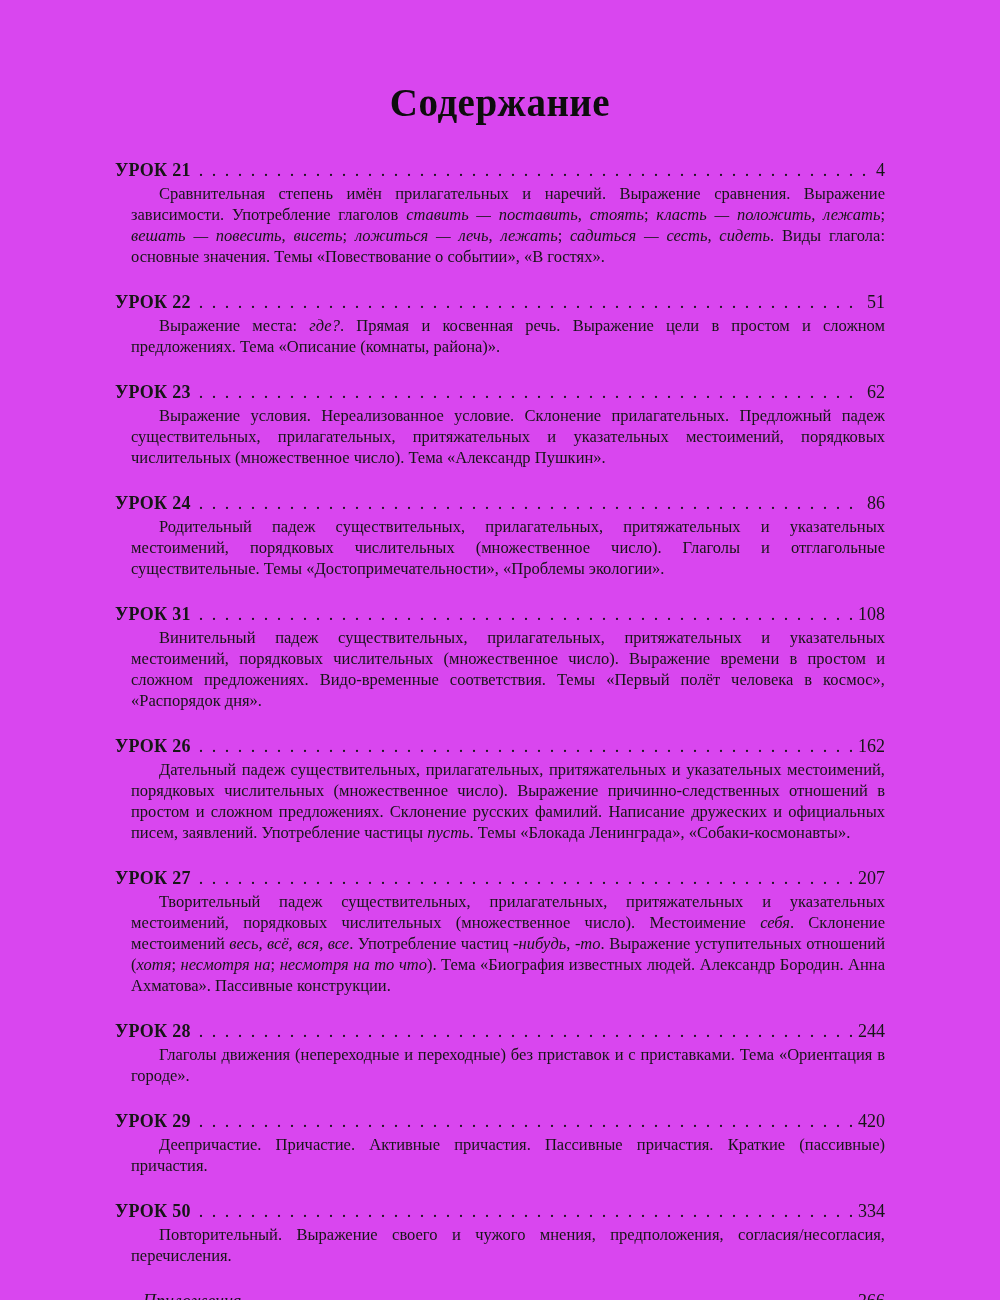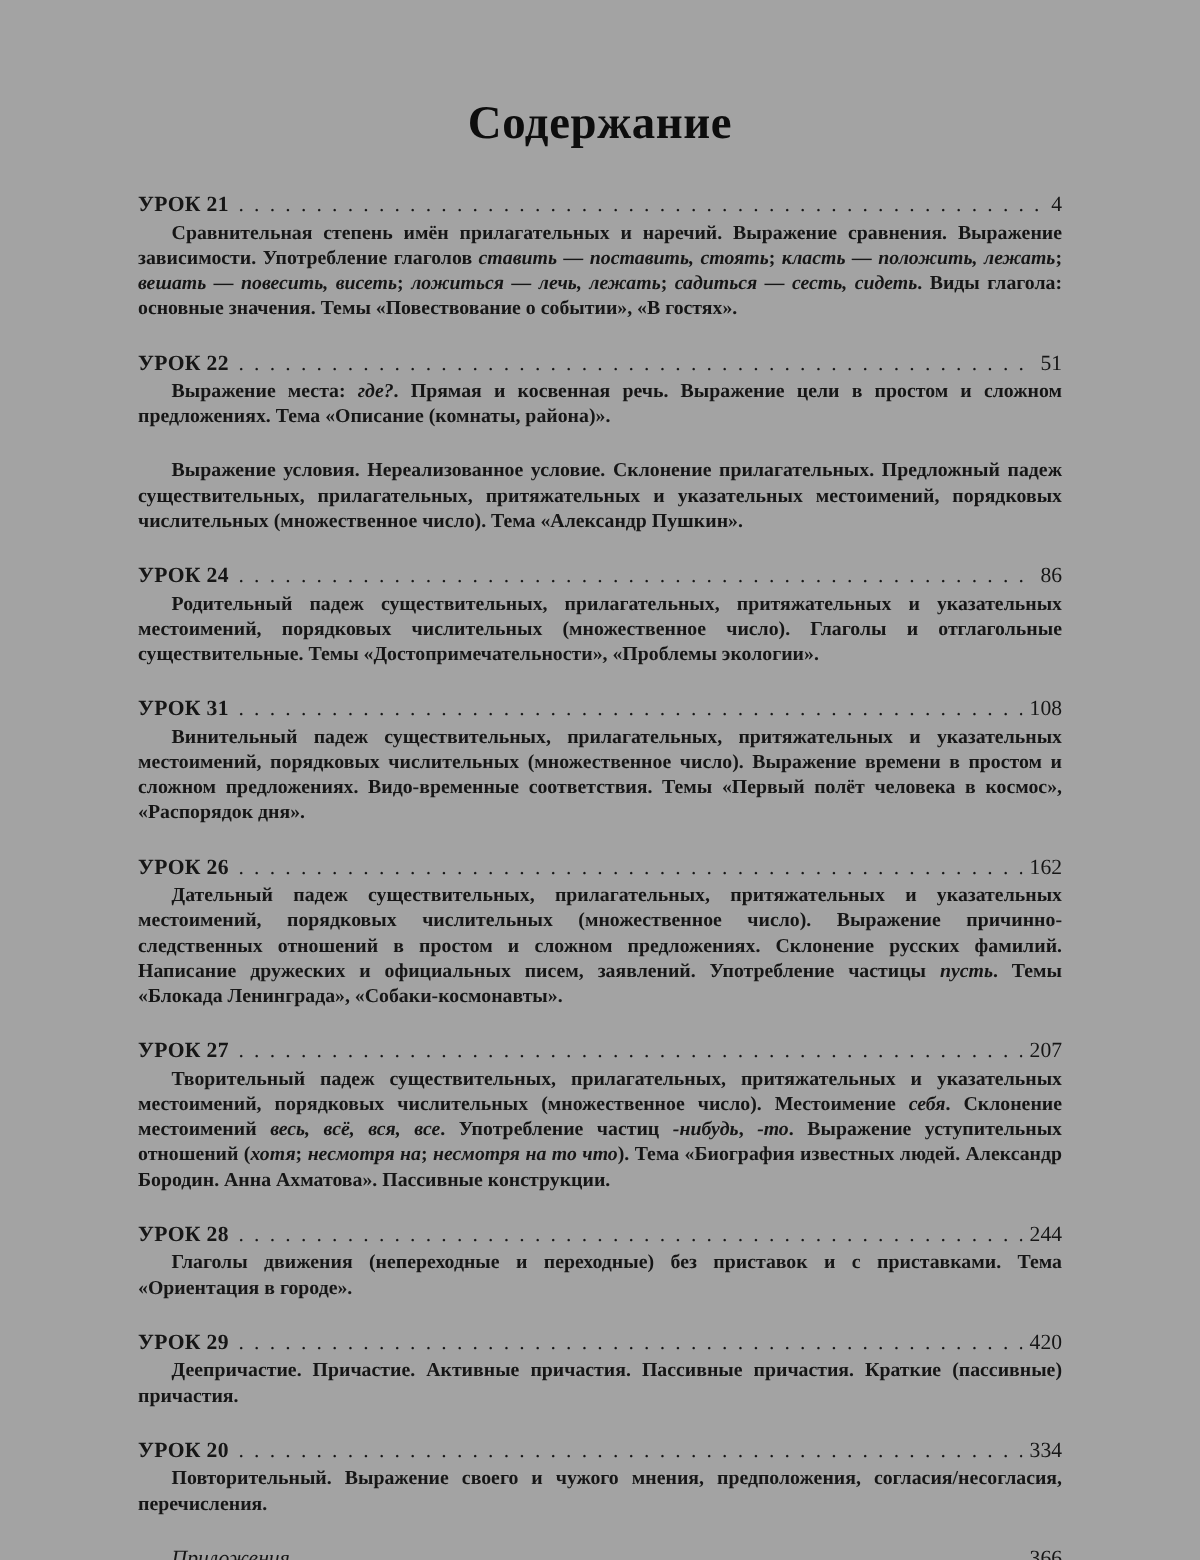--- a/index.html
+++ b/index.html
@@ -5,21 +5,21 @@
   html, body {
     margin: 0;
     padding: 0;
     background: #ffffff;
   }
   .page {
     position: relative;
     width: 1000px;
     height: 1300px;
     margin: 0 auto;
-    background: #a3a3a3;
+    background: #d946ef;
     color: #161616;
     font-family: "Liberation Serif", "DejaVu Serif", serif;
     overflow: hidden;
     box-sizing: border-box;
     padding: 80px 115px 0 115px;
   }
   .title {
     margin: 0 0 34px 0;
     text-align: center;
     font-size: 39px;
@@ -53,27 +53,26 @@
   }
   .leader::after {
     content: ". . . . . . . . . . . . . . . . . . . . . . . . . . . . . . . . . . . . . . . . . . . . . . . . . . . . . . . . . . . . . . . . . . . . . . . . . . . . . . . . . . . . . . . . . . . . . . . . . . . . . . . .";
     letter-spacing: 2px;
   }
   .toc-page {
     font-size: 18px;
     padding-left: 4px;
   }
   .toc-desc {
-    margin: 2px 0 0 0;
+    margin: 2px 0 0 16px;
     font-size: 16.5px;
     line-height: 21px;
     text-indent: 28px;
     text-align: justify;
     text-align-last: left;
-    font-weight: bold;
   }
   .toc-desc .it { font-style: italic; }
 </style>
 </head>
 <body>
 
 <div class="page">
   <h1 class="title">Содержание</h1>
   <div class="entries">
   <div class="entry">
@@ -88,20 +87,25 @@
   <div class="entry">
     <div class="toc-line">
       <span class="toc-label">УРОК 22</span>
       <span class="leader"></span>
       <span class="toc-page">51</span>
     </div>
     <p class="toc-desc"><span>Выражение места: </span><span class="it">где?</span><span>. Прямая и косвенная речь. Выражение цели в простом и сложном предложениях. Тема «Описание (комнаты, района)».</span></p>
   </div>
 
   <div class="entry">
+    <div class="toc-line">
+      <span class="toc-label">УРОК 23</span>
+      <span class="leader"></span>
+      <span class="toc-page">62</span>
+    </div>
     <p class="toc-desc"><span>Выражение условия. Нереализованное условие. Склонение прилагательных. Предложный падеж существительных, прилагательных, притяжательных и указательных местоимений, порядковых числительных (множественное число). Тема «Александр Пушкин».</span></p>
   </div>
 
   <div class="entry">
     <div class="toc-line">
       <span class="toc-label">УРОК 24</span>
       <span class="leader"></span>
       <span class="toc-page">86</span>
     </div>
     <p class="toc-desc"><span>Родительный падеж существительных, прилагательных, притяжательных и указательных местоимений, порядковых числительных (множественное число). Глаголы и отглагольные существительные. Темы «Достопримечательности», «Проблемы экологии».</span></p>
@@ -147,21 +151,21 @@
     <div class="toc-line">
       <span class="toc-label">УРОК 29</span>
       <span class="leader"></span>
       <span class="toc-page">420</span>
     </div>
     <p class="toc-desc"><span>Деепричастие. Причастие. Активные причастия. Пассивные причастия. Краткие (пассивные) причастия.</span></p>
   </div>
 
   <div class="entry">
     <div class="toc-line">
-      <span class="toc-label">УРОК 20</span>
+      <span class="toc-label">УРОК 50</span>
       <span class="leader"></span>
       <span class="toc-page">334</span>
     </div>
     <p class="toc-desc"><span>Повторительный. Выражение своего и чужого мнения, предположения, согласия/несогласия, перечисления.</span></p>
   </div>
 
   <div class="entry">
     <div class="toc-line indent plain">
       <span class="toc-label">Приложения</span>
       <span class="leader"></span>

